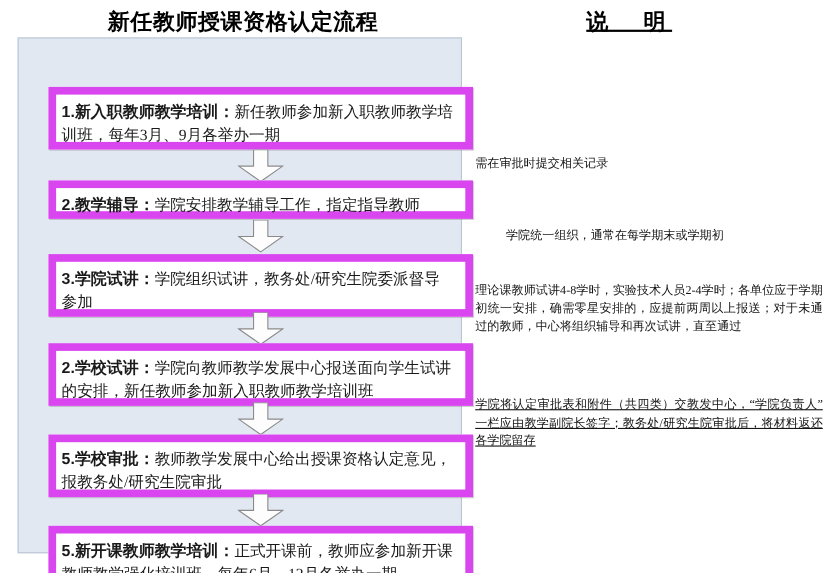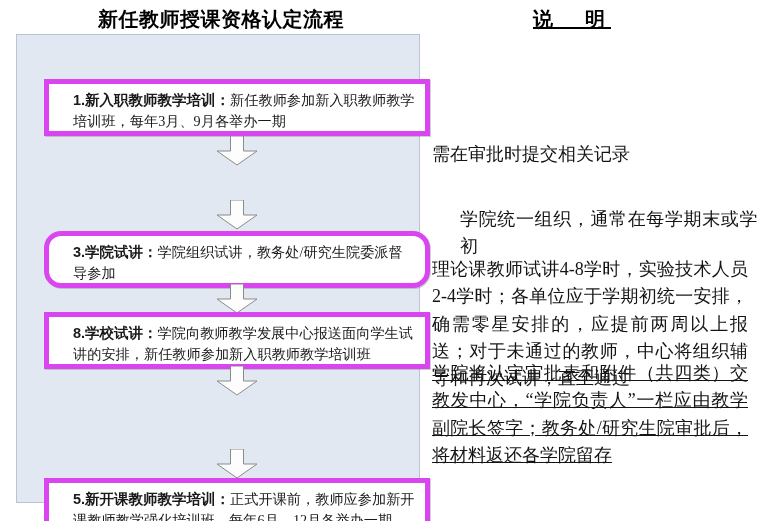--- a/index.html
+++ b/index.html
@@ -43,38 +43,38 @@
     box-sizing: border-box;
   }
 
   
   .step-box {
     position: absolute;
     left: 27px;
     width: 386px;
     box-sizing: border-box;
     background: #ffffff;
-    border: 5px solid #d946ef;
+    border: 7px solid #d946ef;
     box-shadow: 1px 1px 0 rgba(120,120,120,0.35);
-    padding: 6px 9px 7px 24px;
+    padding: 6px 9px 7px 5px;
     font-size: 14.2px;
     line-height: 1.45;
     color: #1a1a1a;
     font-family: "Liberation Serif", "DejaVu Serif", serif;
   }
   .step-box .lead {
     font-weight: bold;
     font-family: "Liberation Sans", "DejaVu Sans", sans-serif;
     font-size: 14.5px;
   }
   .step-box .body { font-weight: normal; }
 
   #step-1 { top: 44px;  height: 57px; }
   #step-2 { top: 129px; height: 35px; }
-  #step-3 { top: 196px; height: 57px; border-radius: 17px; }
+  #step-3 { top: 196px; height: 57px; }
   #step-4 { top: 277px; height: 57px; }
   #step-5 { top: 360px; height: 57px; }
   #step-6 { top: 443px; height: 57px; }
 
   
   .arrow {
     position: absolute;
     left: 199px;
     width: 42px;
     height: 30px;
@@ -84,21 +84,21 @@
   #arrow-2 { top: 165px; }
   #arrow-3 { top: 249px; }
   #arrow-4 { top: 331px; }
   #arrow-5 { top: 414px; }
 
   
   .note {
     position: absolute;
     left: 432px;
     width: 316px;
-    font-size: 18px;
+    font-size: 11px;
     line-height: 1.52;
     color: #141414;
     font-family: "Liberation Serif", "DejaVu Serif", serif;
     text-align: justify;
   }
   #note-1 { top: 141px; }
   #note-2 { top: 206px; margin-left: 28px; }
   #note-3 { top: 256px; }
   #note-4 { top: 360px; text-decoration: underline; }
 </style>
@@ -114,47 +114,53 @@
   <div class="step-box" id="step-1">
     <span class="lead">1.新入职教师教学培训：</span><span class="body">新任教师参加新入职教师教学培训班，每年3月、9月各举办一期</span>
   </div>
 
   <div class="arrow" id="arrow-1">
     <svg viewBox="0 0 42 30" xmlns="http://www.w3.org/2000/svg">
       <polygon points="14.5,0 27.5,0 27.5,15 41,15 21,29 1,15 14.5,15" fill="#fdfdfd" stroke="#8a8a8a" stroke-width="1"></polygon>
     </svg>
   </div>
 
+  <div class="step-box" id="step-2">
+    <span class="lead">2.教学辅导：</span><span class="body">学院安排教学辅导工作，指定指导教师</span>
+  </div>
 
   <div class="arrow" id="arrow-2">
     <svg viewBox="0 0 42 30" xmlns="http://www.w3.org/2000/svg">
       <polygon points="14.5,0 27.5,0 27.5,15 41,15 21,29 1,15 14.5,15" fill="#fdfdfd" stroke="#8a8a8a" stroke-width="1"></polygon>
     </svg>
   </div>
 
   <div class="step-box" id="step-3">
     <span class="lead">3.学院试讲：</span><span class="body">学院组织试讲，教务处/研究生院委派督导参加</span>
   </div>
 
   <div class="arrow" id="arrow-3">
     <svg viewBox="0 0 42 30" xmlns="http://www.w3.org/2000/svg">
       <polygon points="14.5,0 27.5,0 27.5,15 41,15 21,29 1,15 14.5,15" fill="#fdfdfd" stroke="#8a8a8a" stroke-width="1"></polygon>
     </svg>
   </div>
 
   <div class="step-box" id="step-4">
-    <span class="lead">8.学校试讲：</span><span class="body">学院向教师教学发展中心报送面向学生试讲的安排，新任教师参加新入职教师教学培训班</span>
+    <span class="lead">2.学校试讲：</span><span class="body">学院向教师教学发展中心报送面向学生试讲的安排，新任教师参加新入职教师教学培训班</span>
   </div>
 
   <div class="arrow" id="arrow-4">
     <svg viewBox="0 0 42 30" xmlns="http://www.w3.org/2000/svg">
       <polygon points="14.5,0 27.5,0 27.5,15 41,15 21,29 1,15 14.5,15" fill="#fdfdfd" stroke="#8a8a8a" stroke-width="1"></polygon>
     </svg>
   </div>
 
+  <div class="step-box" id="step-5">
+    <span class="lead">5.学校审批：</span><span class="body">教师教学发展中心给出授课资格认定意见，报教务处/研究生院审批</span>
+  </div>
 
   <div class="arrow" id="arrow-5">
     <svg viewBox="0 0 42 30" xmlns="http://www.w3.org/2000/svg">
       <polygon points="14.5,0 27.5,0 27.5,15 41,15 21,29 1,15 14.5,15" fill="#fdfdfd" stroke="#8a8a8a" stroke-width="1"></polygon>
     </svg>
   </div>
 
   <div class="step-box" id="step-6">
     <span class="lead">5.新开课教师教学培训：</span><span class="body">正式开课前，教师应参加新开课教师教学强化培训班，每年6月、12月各举办一期</span>
   </div>

